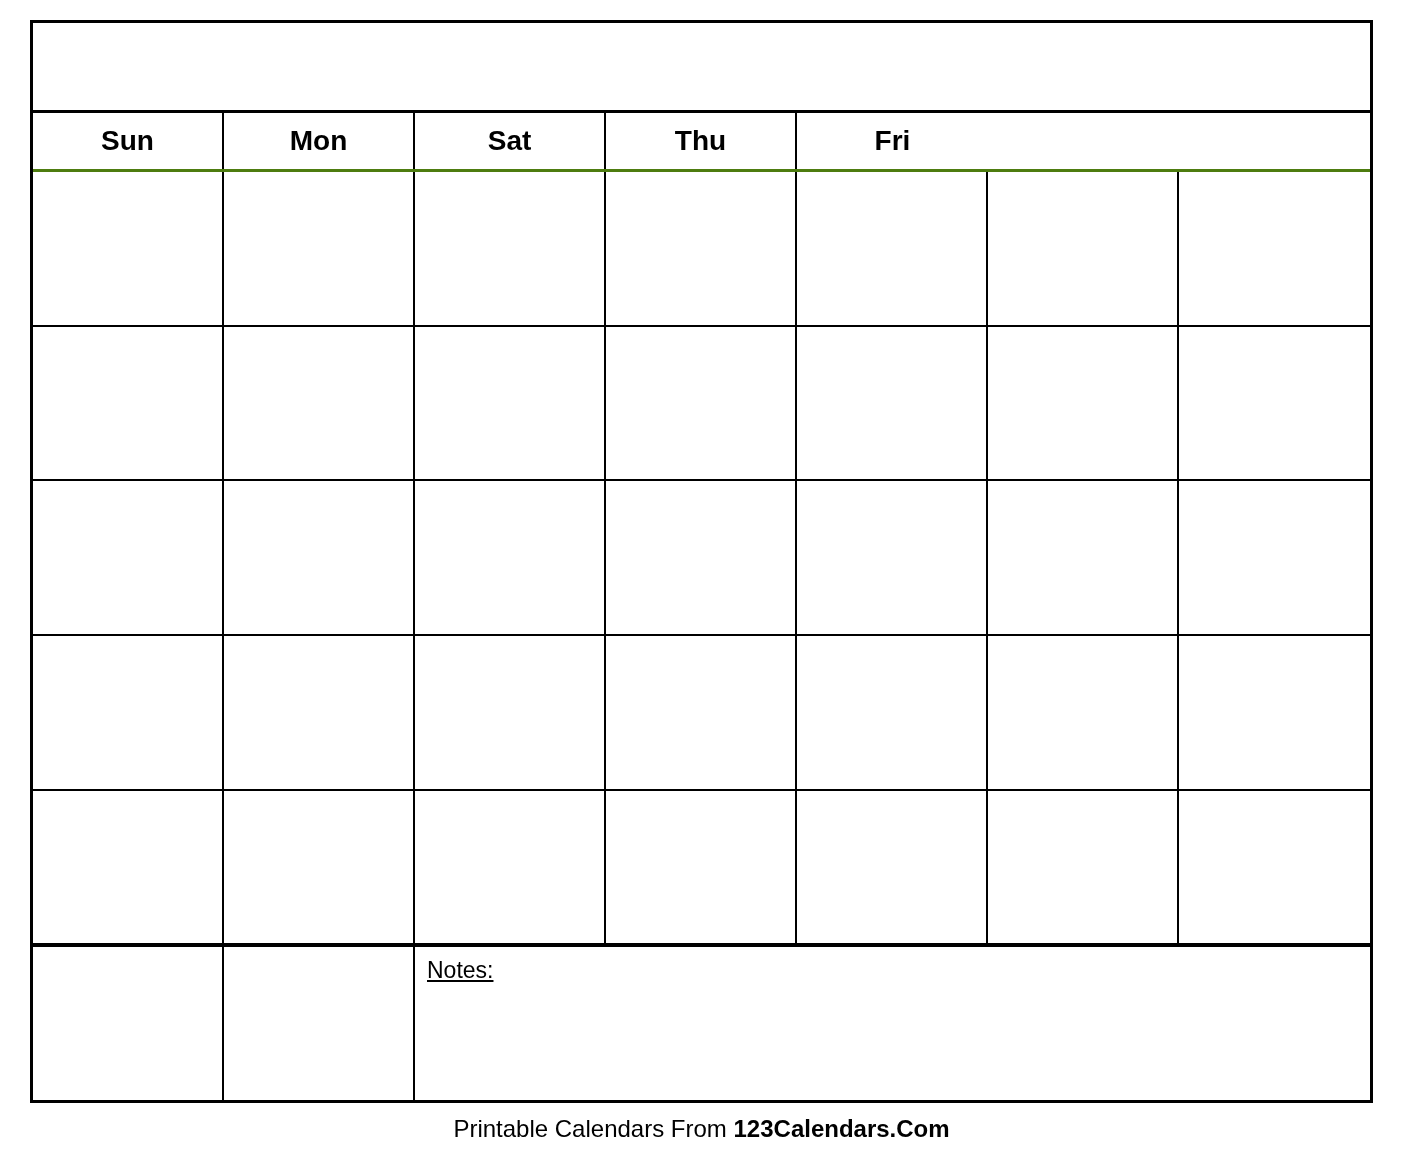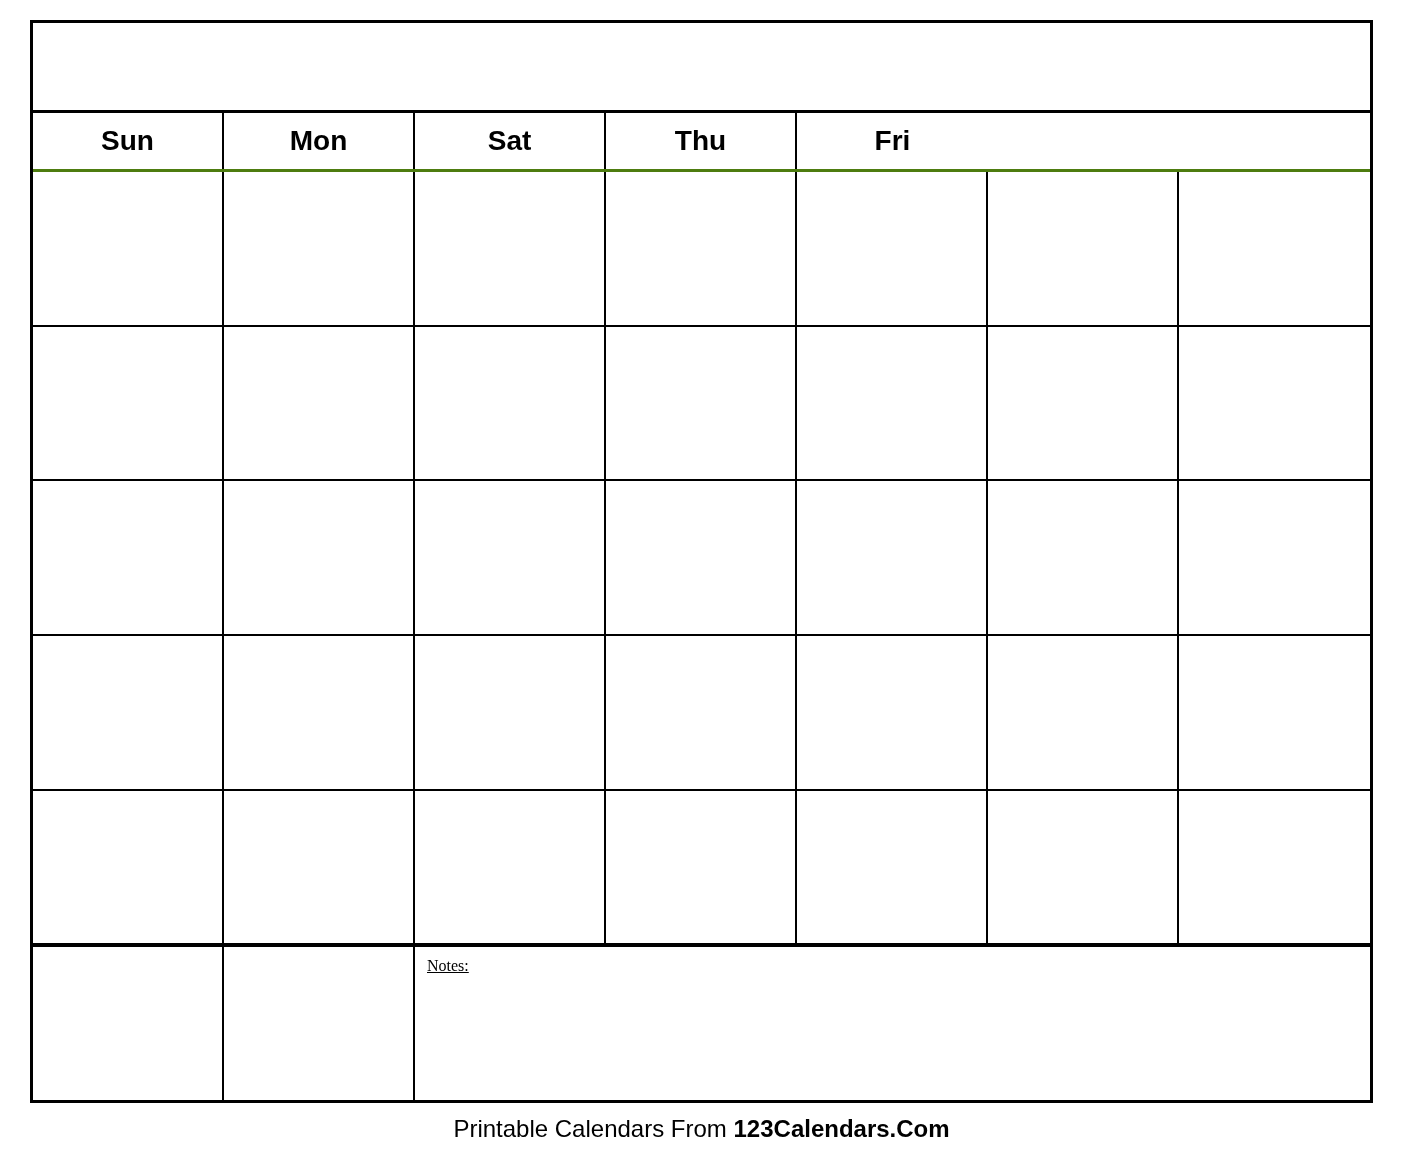--- a/index.html
+++ b/index.html
@@ -103,23 +103,22 @@
     }
 
     .notes-cell-content {
       grid-column: span 5;
       border-right: none;
       padding: 10px 12px;
       background: #fff;
     }
 
     .notes-label {
-      font-size: 16px;
+      font-size: 23px;
       text-decoration: underline;
-      font-family: Liberation Serif, serif;
     }
 
     .footer {
       margin-top: 12px;
       font-size: 24px;
       text-align: center;
       color: #000;
     }
 
     .footer-bold {

